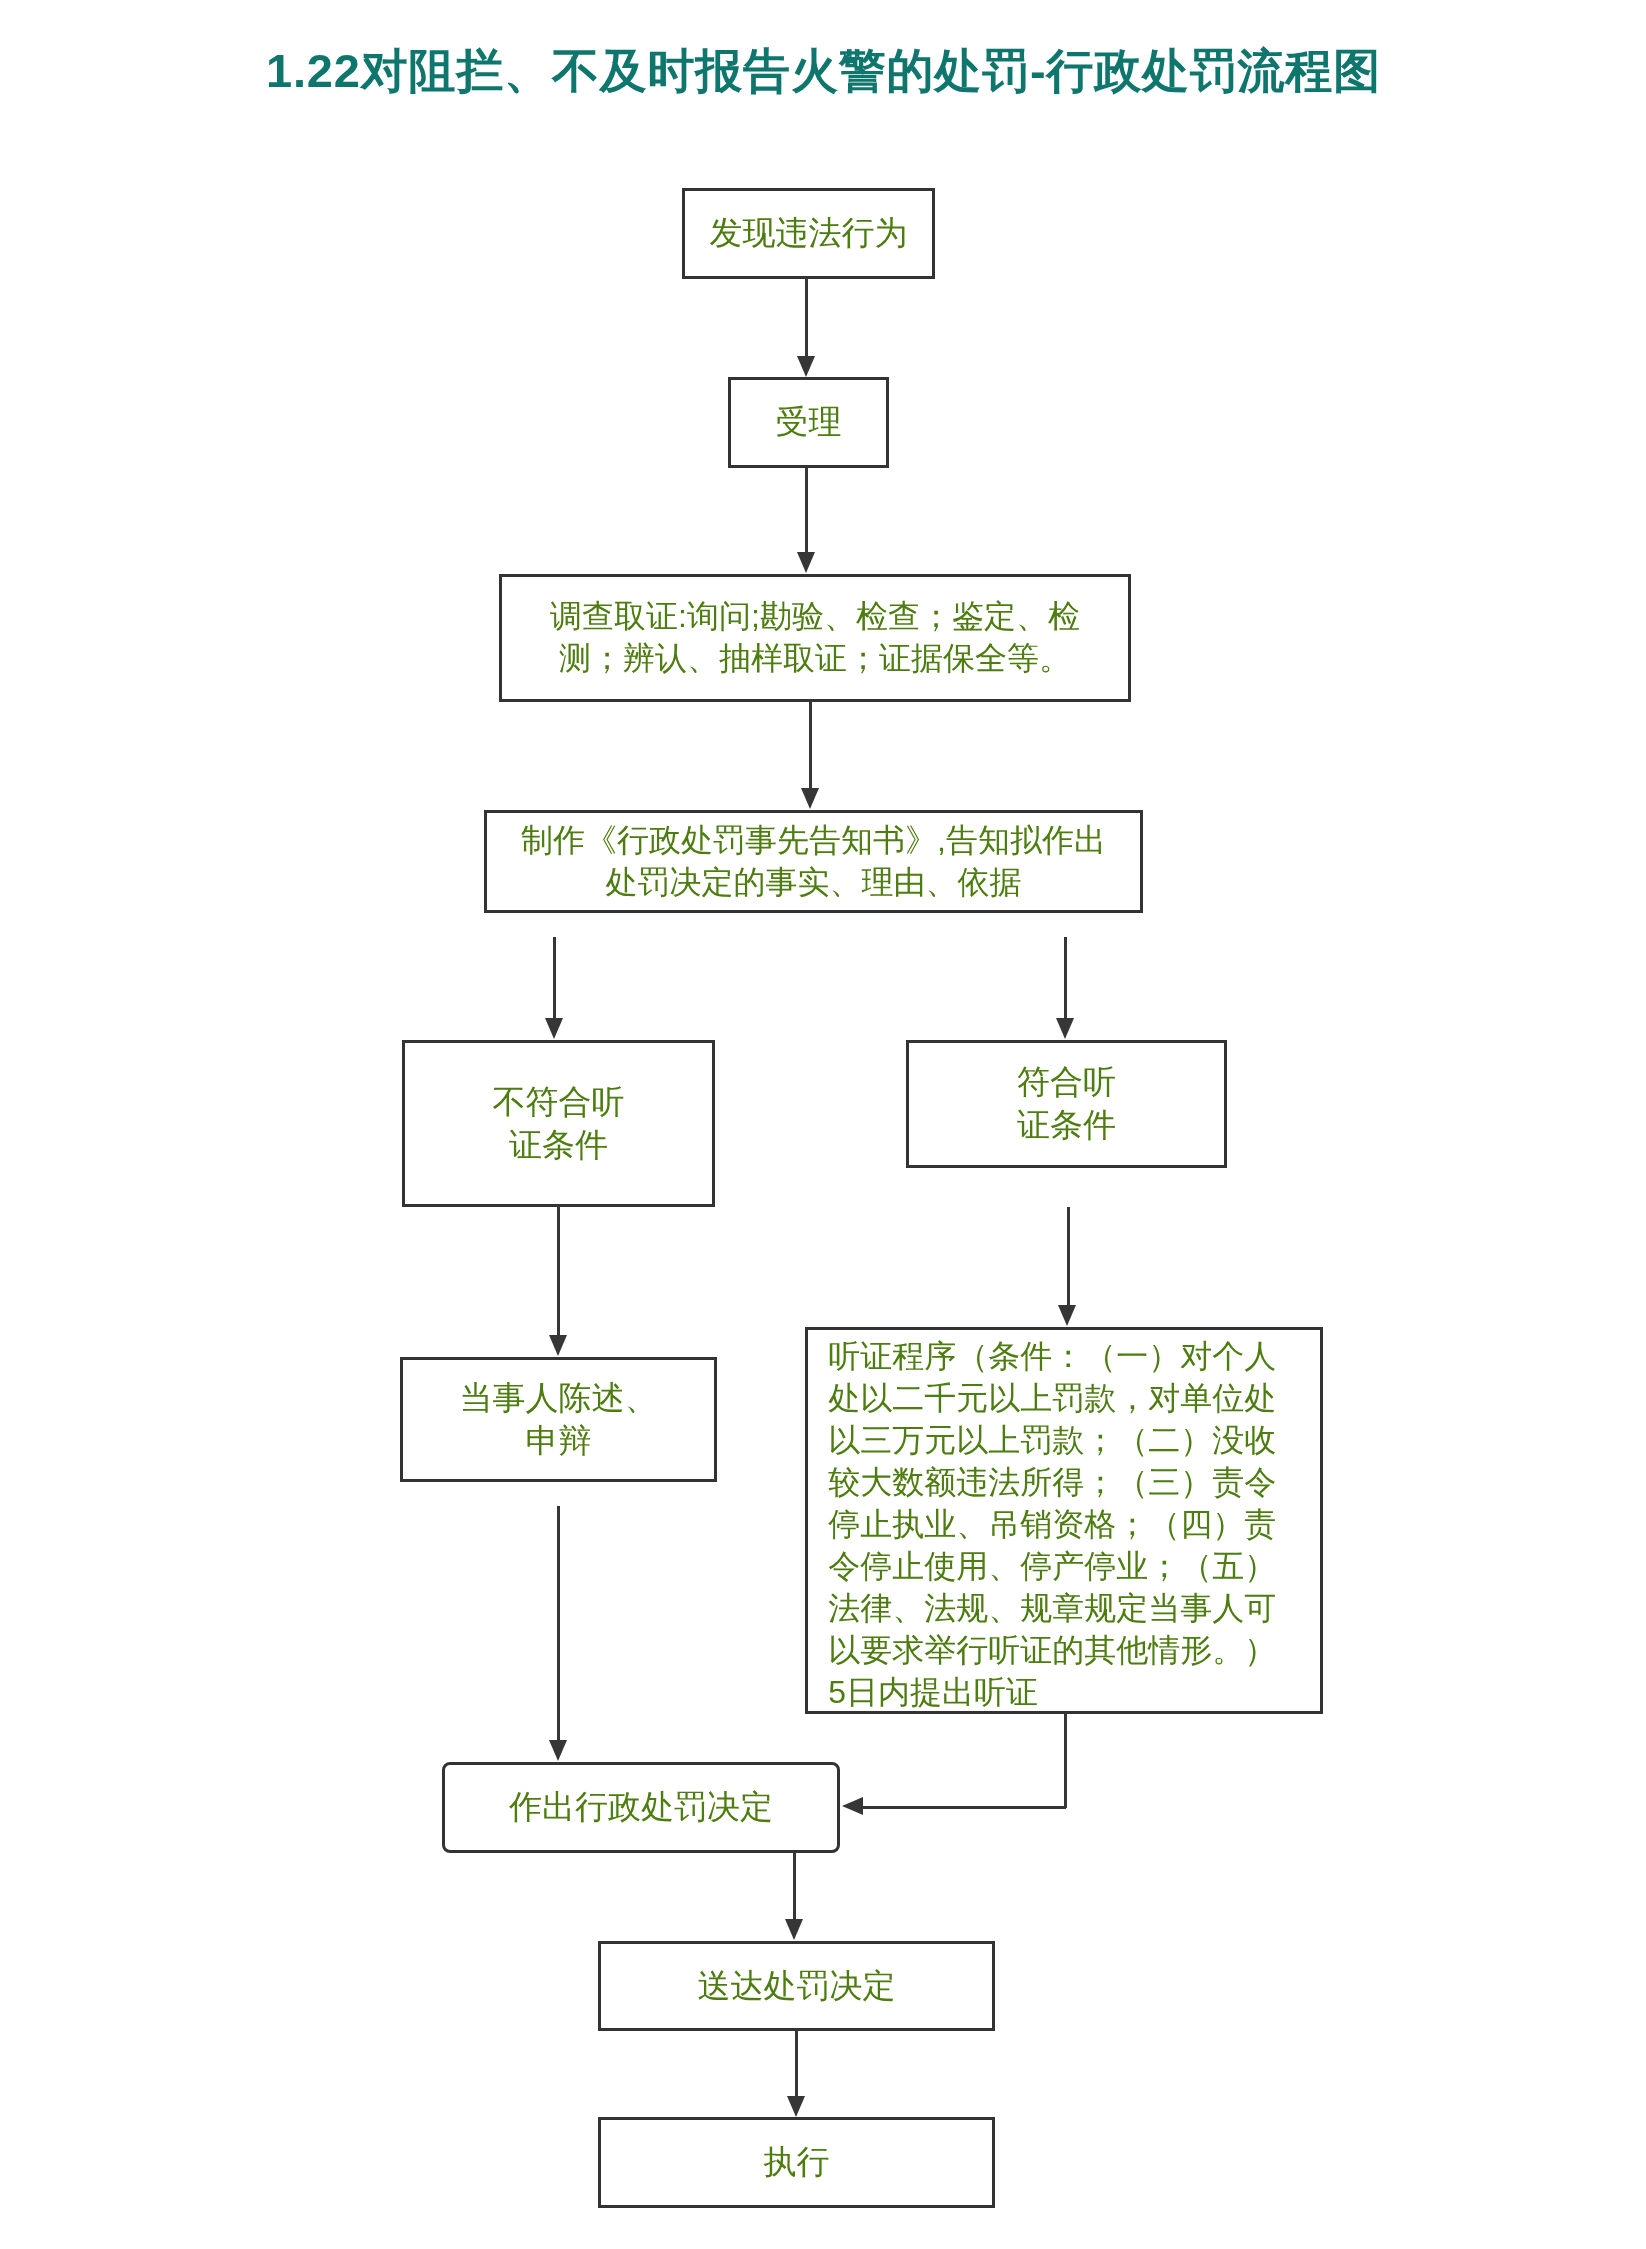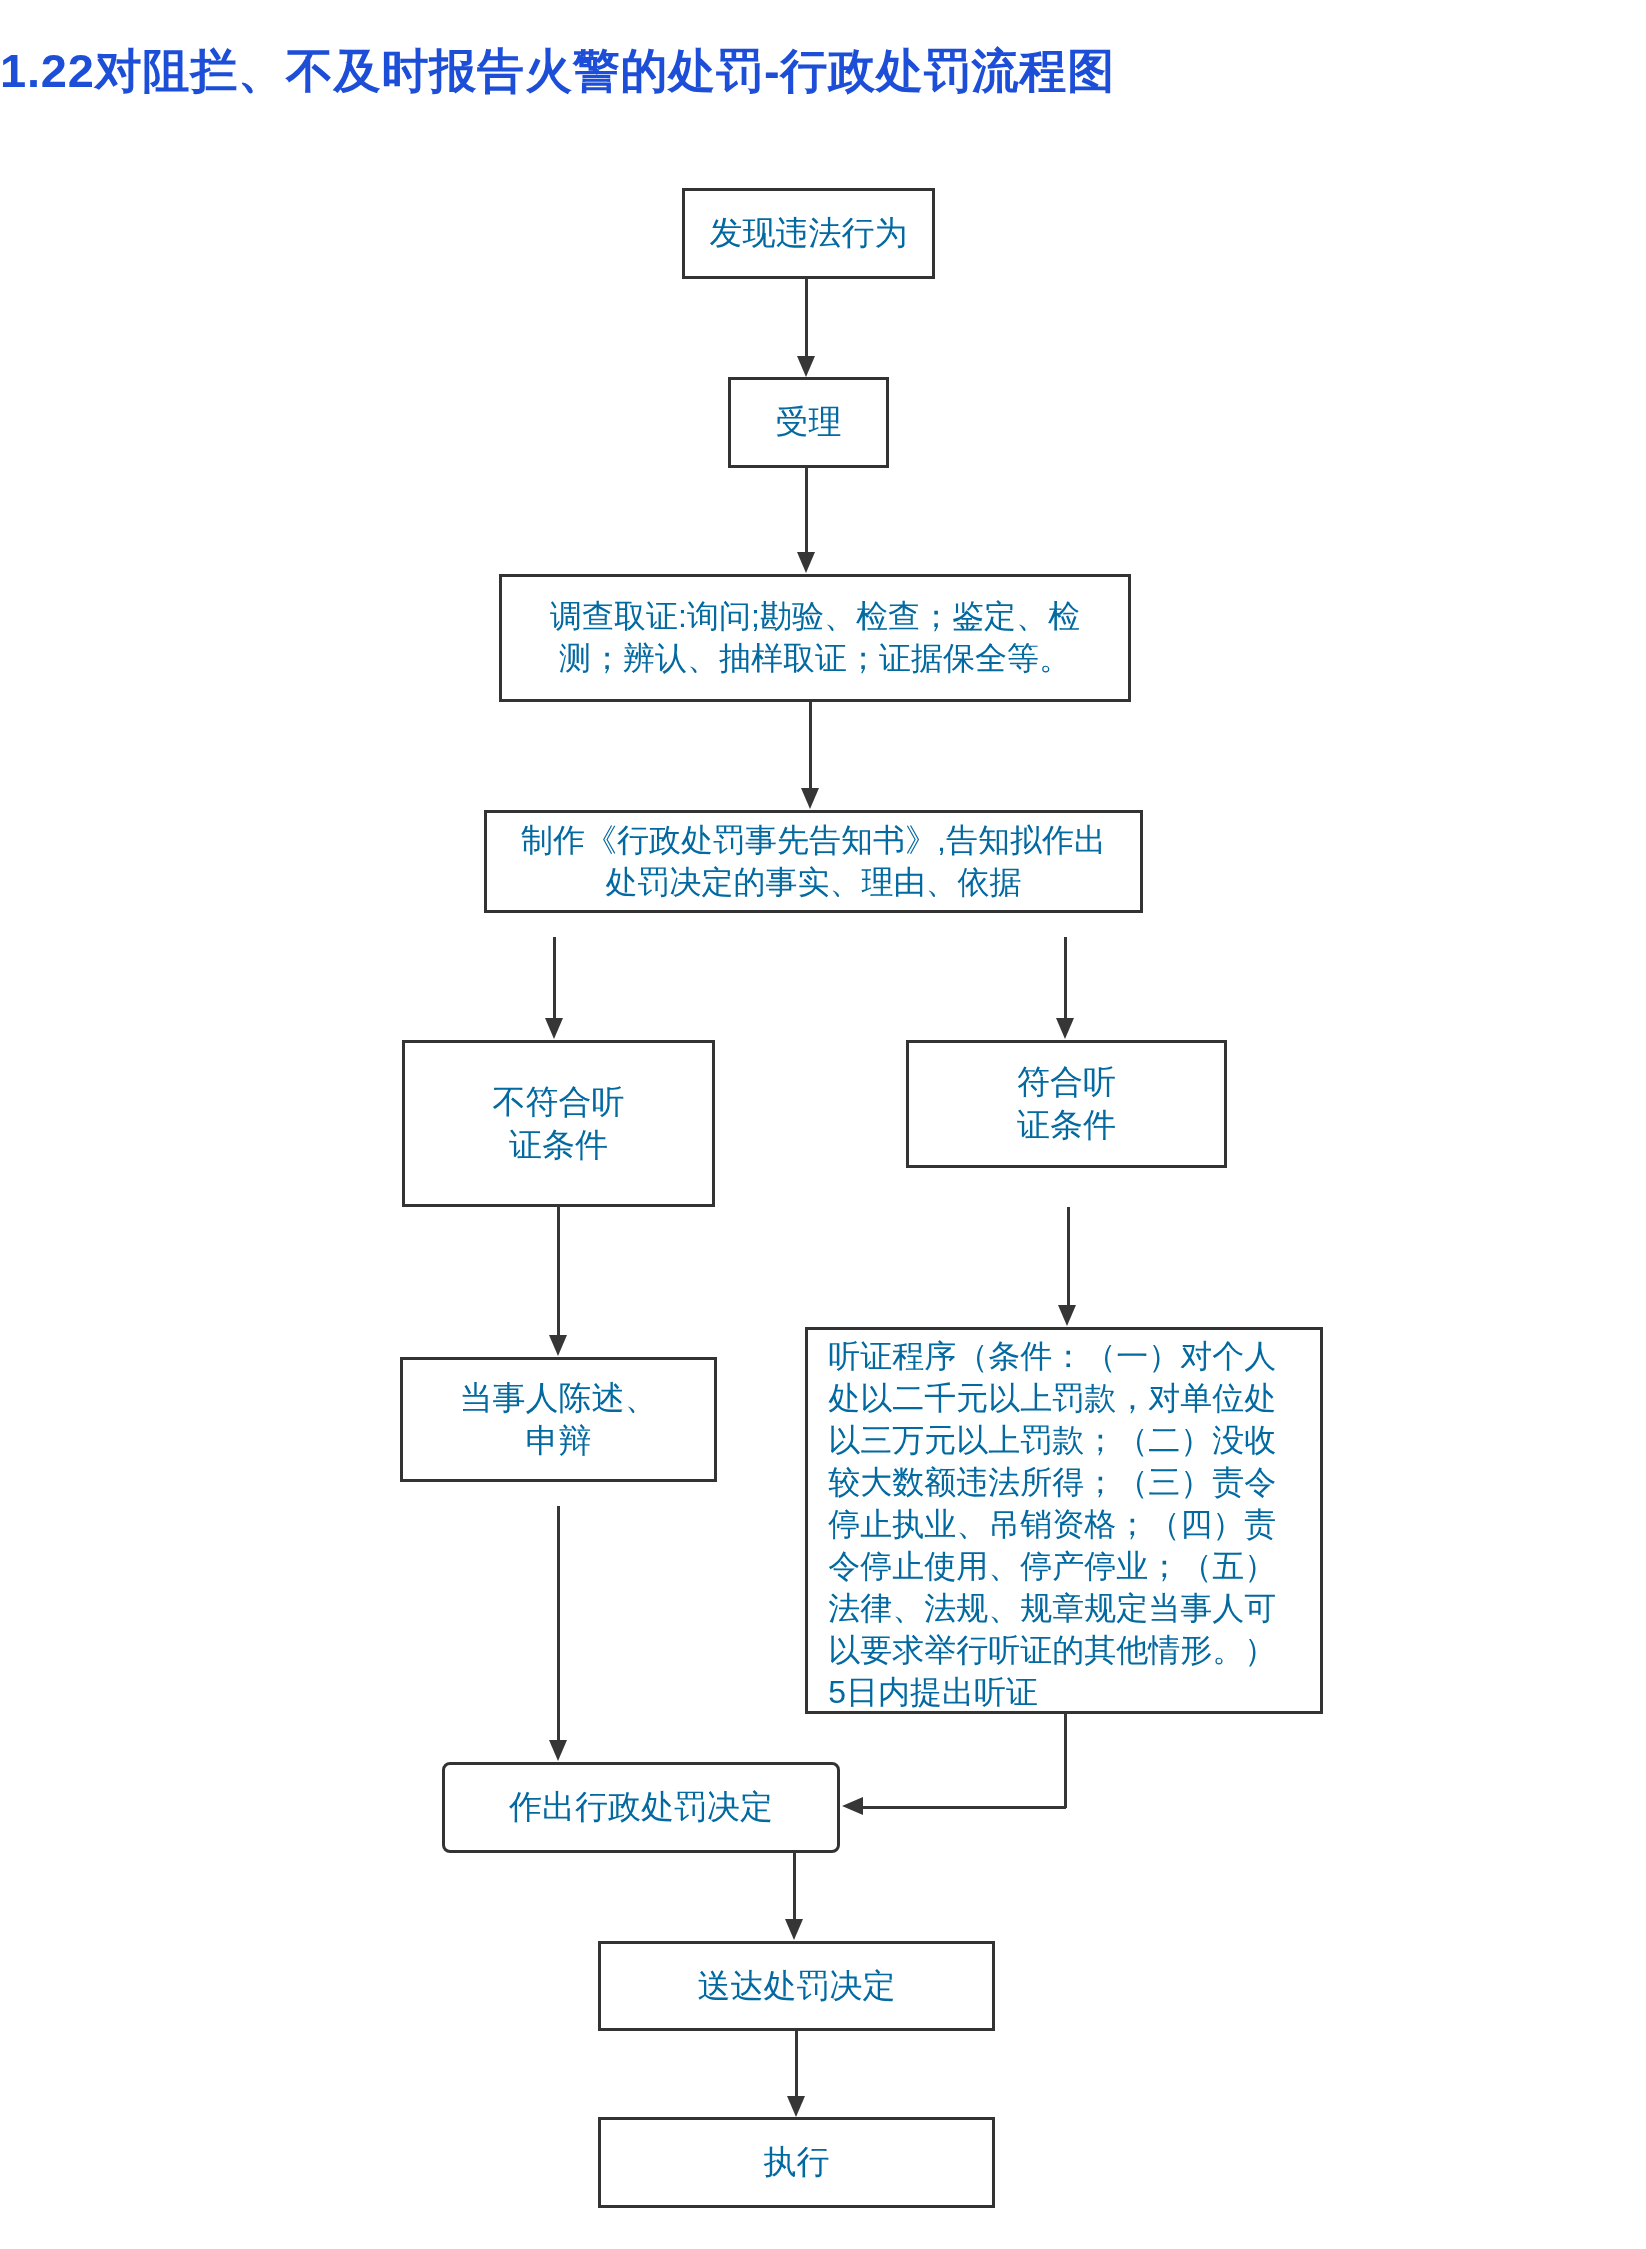--- a/index.html
+++ b/index.html
@@ -13,35 +13,36 @@
     height: 2250px;
     background: #ffffff;
     font-family: "Liberation Sans", sans-serif;
     overflow: hidden;
   }
   .title {
     position: absolute;
     left: 0;
     top: 40px;
     width: 100%;
+    text-align: center;
     font-size: 47px;
     font-weight: bold;
-    color: #1d4ed8;
+    color: #0f766e;
     letter-spacing: 0.8px;
     white-space: nowrap;
   }
   .node {
     position: absolute;
     box-sizing: border-box;
     border: 3.3px solid #333333;
     background: #ffffff;
     display: flex;
     align-items: center;
     justify-content: center;
-    color: #0369a1;
+    color: #4d7c0f;
     font-size: 33px;
     line-height: 1.3;
   }
   .node .label {
     white-space: pre-line;
     text-align: center;
     padding: 0 8.3px;
   }
   
   .n-discover    { left: 682px;  top: 188px;  width: 253px; height: 91px; }

